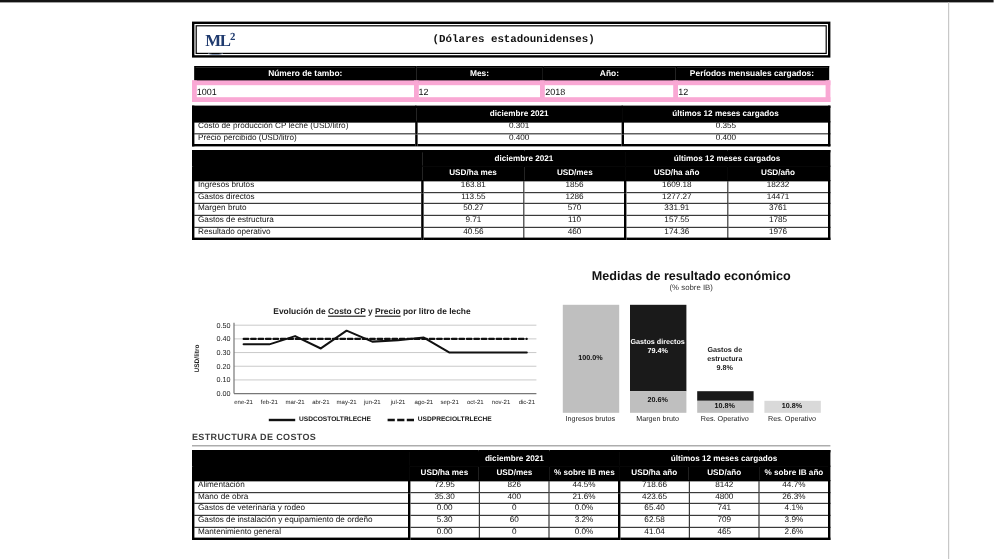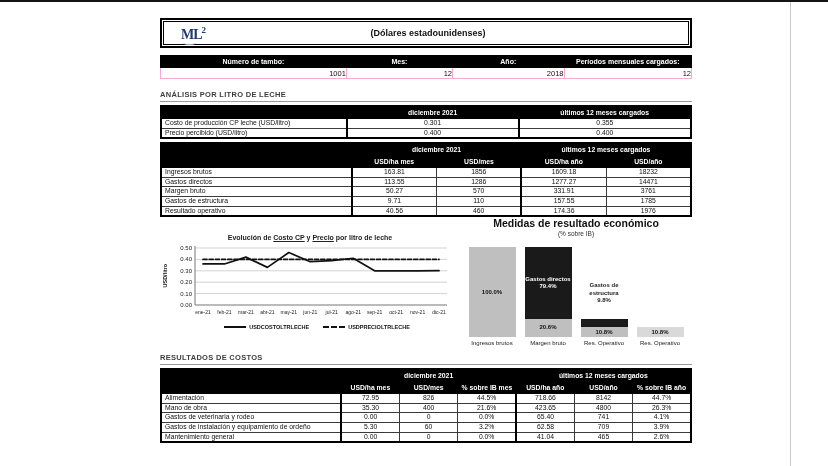--- a/index.html
+++ b/index.html
@@ -7,49 +7,49 @@
     width:828px;height:466px;position:relative;background:#ffffff;
     font-family:"Liberation Sans", sans-serif;color:#111;overflow:hidden;
   }
   .top-edge{position:absolute;top:0;left:0;width:828px;height:2px;background:#141414;}
   .pagebreak-line{position:absolute;top:2px;left:790px;width:1px;height:464px;background:#c8c8c8;}
   .content{position:absolute;left:160px;top:18px;width:532px;}
 
   
   .title-box{border:2px solid #000;padding:1px;}
   .title-box-inner{border:1px solid #000;height:22px;position:relative;display:flex;align-items:center;justify-content:center;}
-  .logo{position:absolute;left:17px;top:2px;font-family:"Liberation Serif", serif;font-weight:bold;
+  .logo{position:absolute;left:7px;top:2px;font-family:"Liberation Serif", serif;font-weight:bold;
         font-size:14px;color:#1f3a6e;letter-spacing:-1px;line-height:13px;}
   .logo sup{font-size:9px;}
   .logo-swoosh{display:block;width:13px;height:3px;border-bottom:1px solid #8a9ab5;border-radius:0 0 50% 50%;margin-left:2px;}
   .page-title{font-size:13px;font-weight:bold;letter-spacing:.2px;}
-  .page-title-suffix{font-size:9px;font-weight:bold;margin-left:4px;}
+  .page-title-suffix{font-size:9px;font-weight:bold;margin-left:4px;font-family:Liberation Mono, monospace;}
 
   
   .info-tbl{width:100%;border-collapse:collapse;margin-top:7px;border:1px solid #000;table-layout:fixed;}
   .info-tbl th{background:#000;color:#fff;font-size:7px;font-weight:bold;height:11px;padding:0 2px;border:1px solid #000;}
-  .info-tbl td{font-size:7.5px;text-align:right;height:10px;border:1px solid #f9a8d4;padding:0;}
+  .info-tbl td{font-size:7.5px;text-align:left;height:10px;border:4px solid #f9a8d4;padding:0;}
 
   
   .section-h{margin-top:11px;font-size:7.5px;font-weight:bold;color:#3d3d3d;letter-spacing:.3px;
              border-bottom:1px solid #9a9a9a;padding-bottom:2px;}
 
   
   .tbl{width:100%;border-collapse:collapse;border:2px solid #000;margin-top:3px;table-layout:fixed;}
   .tbl th{background:#000;color:#fff;font-size:6.8px;font-weight:bold;padding:1px 2px;height:9px;border:1px solid #000;}
   .tbl td{font-size:6.8px;border:1px solid #3a3a3a;padding:0 3px;height:8.6px;line-height:8.6px;
           white-space:nowrap;overflow:hidden;}
   .tbl td.lbl{text-align:left;}
   .tbl td.val{text-align:center;}
   .analisis-tbl td:nth-child(2),.analisis-tbl td:nth-child(3){border-left:2px solid #000;}
   .resultados-tbl td:nth-child(2),.resultados-tbl td:nth-child(4){border-left:2px solid #000;}
   .estructura-tbl td:nth-child(2),.estructura-tbl td:nth-child(5){border-left:2px solid #000;}
 
   
-  .charts-row{display:flex;margin-top:0;align-items:center;}
+  .charts-row{display:flex;margin-top:24px;align-items:flex-end;}
 
   
   .line-chart{width:300px;}
   .lc-title{text-align:center;font-size:7px;font-weight:bold;color:#222;margin-bottom:2px;}
   .lc-title .u{text-decoration:underline;}
   .lc-body{display:flex;align-items:center;}
   .lc-ylabel{width:9px;font-size:5.5px;font-weight:bold;color:#222;transform:rotate(-90deg);white-space:nowrap;}
   .lc-legend{display:flex;justify-content:center;gap:14px;margin-top:1px;margin-left:14px;}
   .lc-legend-item{display:flex;align-items:center;gap:3px;font-size:5.5px;font-weight:bold;color:#111;}
   .lc-line-sample{width:22px;height:0;border-top:2px solid #111;}
@@ -102,21 +102,20 @@
     </tr>
     <tr>
       <td>1001</td>
       <td>12</td>
       <td>2018</td>
       <td>12</td>
     </tr>
   </tbody>
     </table>
 
-  <div class="section-h">ANÁLISIS POR LITRO DE LECHE</div>
   <table class="tbl analisis-tbl">
     <colgroup>
         <col style="width:35%">
         <col style="width:32.5%">
         <col style="width:32.5%">
       </colgroup>
     <thead>
       <tr>
         <th></th>
         <th>diciembre 2021</th>
@@ -273,21 +272,21 @@
       <div class="bc-cats" id="bc-cats">
           <div class="bc-cat">Ingresos brutos</div>
           <div class="bc-cat">Margen bruto</div>
           <div class="bc-cat">Res. Operativo</div>
           <div class="bc-cat">Res. Operativo</div>
         </div>
     </div>
 
   </div>
 
-  <div class="section-h" style="margin-top:7px;">RESULTADOS DE COSTOS</div>
+  <div class="section-h" style="margin-top:7px;">ESTRUCTURA DE COSTOS</div>
   <table class="tbl estructura-tbl">
     <colgroup>
         <col style="width:34%">
         <col style="width:11%">
         <col style="width:11%">
         <col style="width:11%">
         <col style="width:11%">
         <col style="width:11%">
         <col style="width:11%">
       </colgroup>

